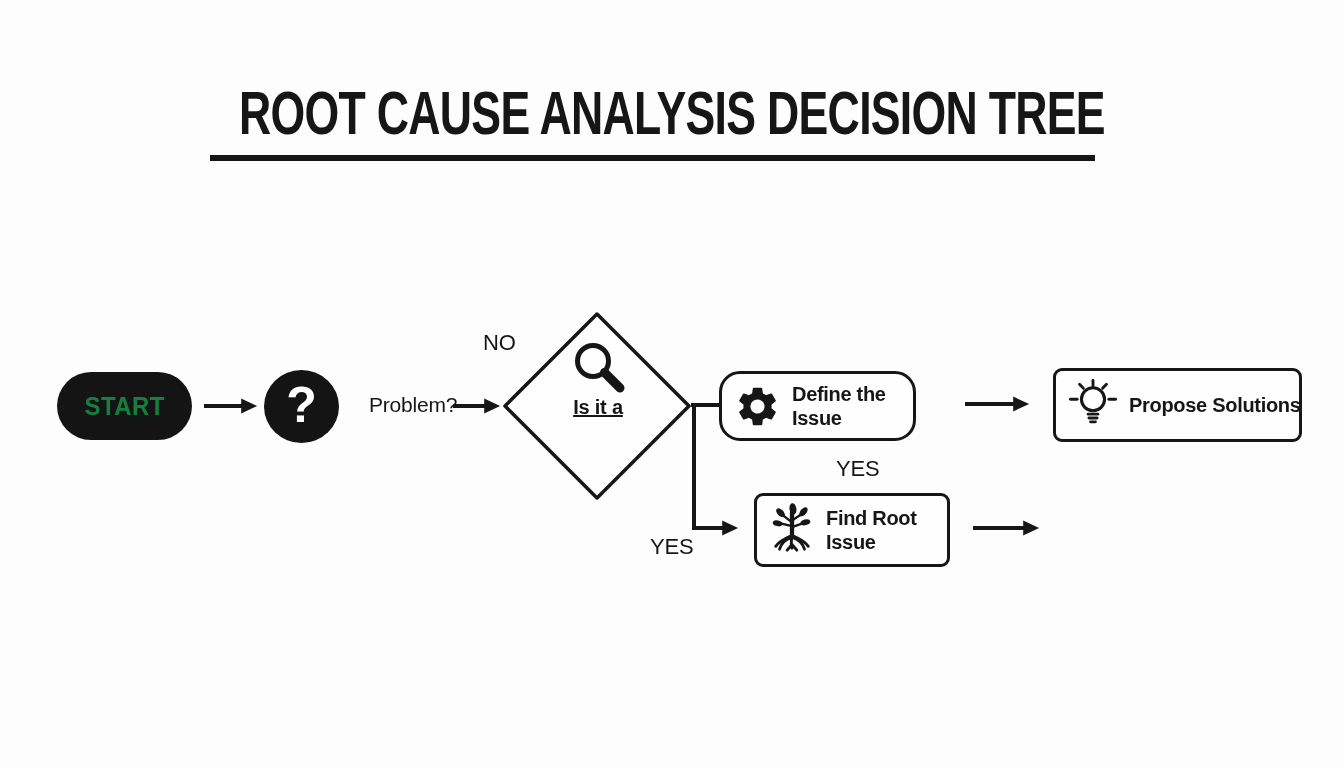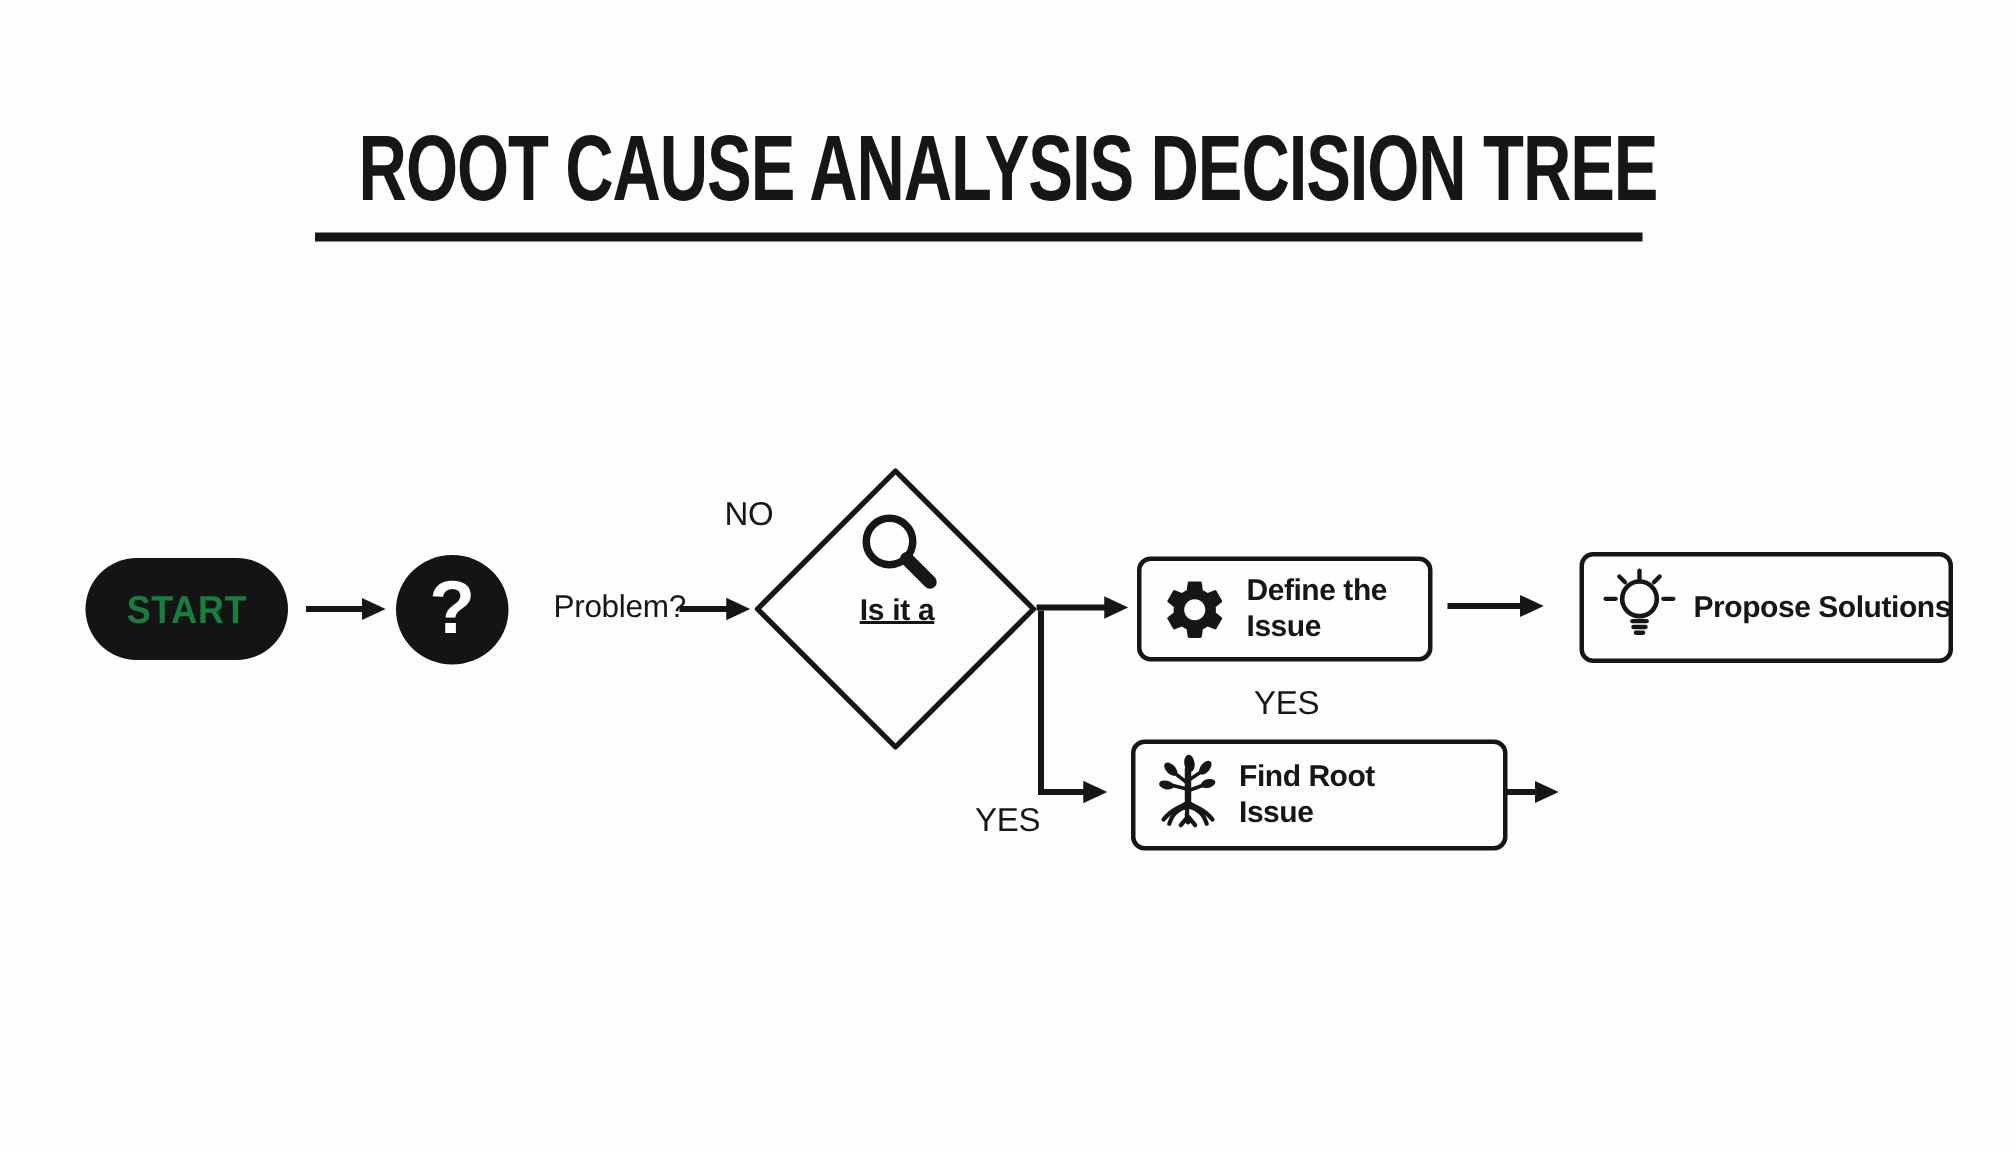--- a/index.html
+++ b/index.html
@@ -34,23 +34,23 @@
     position:absolute;left:507px;top:396px;width:182px;text-align:center;
     font-weight:bold;font-size:20px;line-height:23px;letter-spacing:-0.2px;
   }
   .diamond-label span{display:block;text-decoration:underline;}
   .box{
     position:absolute;background:#fefefe;border:3px solid #161616;border-radius:9px;
     box-sizing:border-box;display:flex;align-items:center;padding:0 10px 0 12px;gap:11px;
   }
   .box .txt{font-weight:bold;font-size:20px;line-height:24px;letter-spacing:-0.3px;}
   .box .txt span{display:block;white-space:nowrap;}
-  .box-define{left:758px;top:371px;width:197px;height:70px;}
+  .box-define{left:719px;top:371px;width:197px;height:70px;border-radius:21px;}
   .box-propose{left:1037px;top:368px;width:249px;height:74px;margin-left:16px;}
-  .box-find{left:754px;top:493px;width:251px;height:74px;}
+  .box-find{left:754px;top:493px;width:196px;height:74px;}
   .box-implement{left:1047px;top:491px;width:244px;height:77px;}
   .icon{flex:0 0 auto;display:block;}
 </style>
 </head>
 <body>
 
 <div class="canvas">
 
   <div class="title">ROOT CAUSE ANALYSIS DECISION TREE</div>
   <div class="rule"></div>

